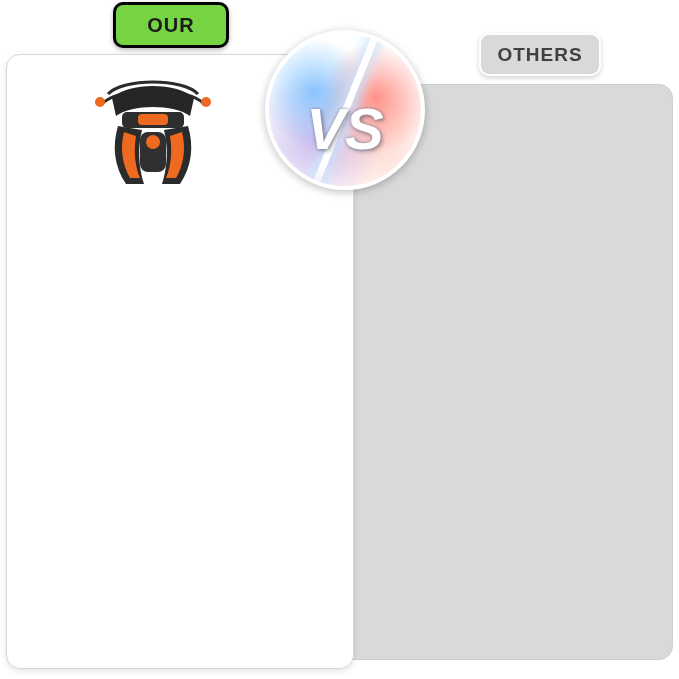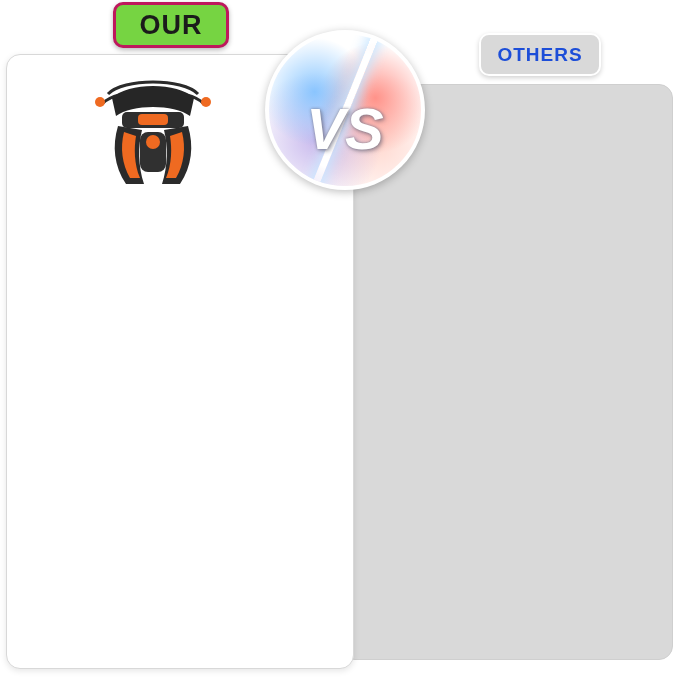--- a/index.html
+++ b/index.html
@@ -52,34 +52,34 @@
     font-weight: bold;
     letter-spacing: 1px;
     z-index: 6;
   }
   #our-badge {
     left: 113px;
     top: 2px;
     width: 116px;
     height: 46px;
     background: #76d442;
-    border: 3px solid #be185d;
+    border: 3px solid #000000;
     box-shadow: 0 2px 5px rgba(0,0,0,0.28);
     color: #1b1b1b;
-    font-size: 27px;
+    font-size: 20px;
   }
   #others-badge {
     left: 479px;
     top: 33px;
     width: 122px;
     height: 43px;
     background: #d9d9d9;
     border: 2px solid #ffffff;
     box-shadow: 0 2px 5px rgba(0,0,0,0.18);
-    color: #1d4ed8;
+    color: #404040;
     font-size: 19px;
   }
 
   
   #vs-circle {
     position: absolute;
     left: 265px;
     top: 30px;
     width: 152px;
     height: 152px;

